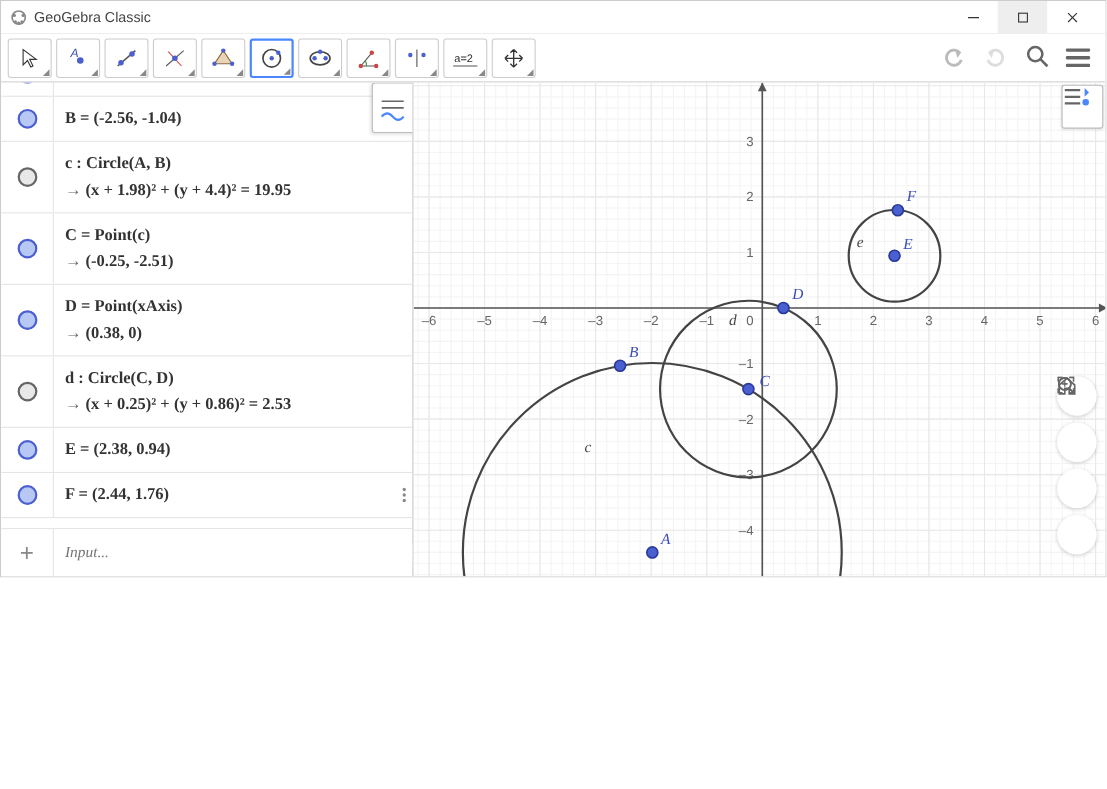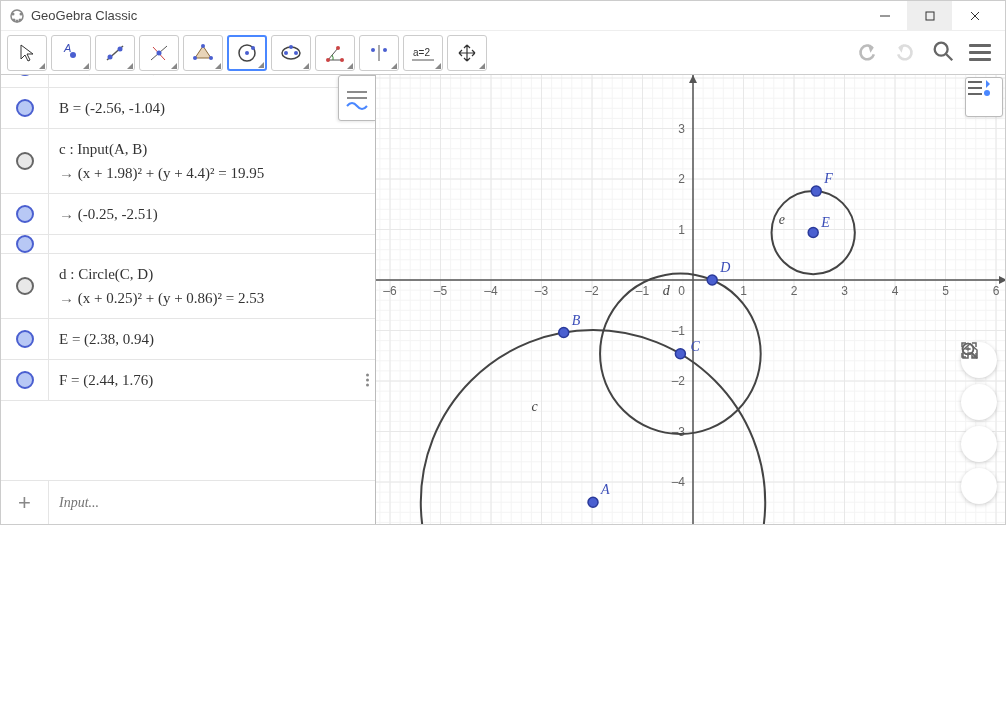--- a/index.html
+++ b/index.html
@@ -29,21 +29,21 @@
   .main { flex: 1; display: flex; overflow: hidden; }
 
   
   .algebra { width: 375px; border-right: 1px solid #bbb; display: flex; flex-direction: column; background: #fff; overflow:hidden; position:relative;}
   .algebra-list { flex: 1; overflow: hidden; }
   .entry { display: flex; border-bottom: 1px solid #e5e5e5; align-items:stretch; position:relative;}
   .entry .bullet-col { width: 48px; display: flex; align-items: center; justify-content: center; border-right: 1px solid #e5e5e5;}
   .entry .bullet { width: 18px; height: 18px; border-radius: 50%; }
   .bullet.blue { background: #b8c8f5; border: 2px solid #4a5fd0; }
   .bullet.gray { background: #e8e8e8; border: 2px solid #666; }
-  .entry .content { flex: 1; padding: 8px 10px; font-family: 'Times New Roman', serif; font-size: 15px; color: #333; line-height: 1.6; }
+  .entry .content { flex: 1; padding: 8px 10px; font-family: 'Times New Roman', serif; font-size: 15px; color: #333; line-height: 1.6; font-weight: bold; }
   .entry .content .line { display: block; }
   .entry .content .arrow::before { content: "→  "; color: #666; }
   .entry .kebab { position:absolute; right:6px; top:50%; transform:translateY(-50%); color:#888; font-size:16px; letter-spacing:-1px; display:flex; flex-direction:column; gap:2px;}
   .entry .kebab span{width:3px;height:3px;background:#888;border-radius:50%;}
   .input-row { display: flex; align-items: center; height: 44px; border-top: 1px solid #e5e5e5; }
   .input-row .plus { width: 48px; text-align: center; font-size: 22px; color: #888; border-right:1px solid #e5e5e5; height:100%; display:flex; align-items:center; justify-content:center;}
   .input-row input { border: none; outline: none; flex: 1; padding: 0 10px; font-size: 14px; color: #6d28d9; font-style:italic; font-family:'Times New Roman',serif;}
   
   .algebra-tab { position:absolute; top:0px; right:-1px; width:38px; height:46px; background:#fff; border:1px solid #bbb; border-radius:3px 0 0 3px; display:flex; align-items:center; justify-content:center; z-index:5; box-shadow: -1px 1px 3px rgba(0,0,0,0.1);}
 
@@ -235,37 +235,40 @@
             </div>
             <div class="content">
               <span class="line">B = (-2.56, -1.04)</span>
             </div>
           </div>
           <div class="entry">
             <div class="bullet-col">
               <div class="bullet gray"></div>
             </div>
             <div class="content">
-              <span class="line">c : Input(A, B)</span>
+              <span class="line">c : Circle(A, B)</span>
               <span class="line arrow">(x + 1.98)² + (y + 4.4)² = 19.95</span>
             </div>
           </div>
           <div class="entry">
             <div class="bullet-col">
               <div class="bullet blue"></div>
             </div>
             <div class="content">
+              <span class="line">C = Point(c)</span>
               <span class="line arrow">(-0.25, -2.51)</span>
             </div>
           </div>
           <div class="entry">
             <div class="bullet-col">
               <div class="bullet blue"></div>
             </div>
             <div class="content">
+              <span class="line">D = Point(xAxis)</span>
+              <span class="line arrow">(0.38, 0)</span>
             </div>
           </div>
           <div class="entry">
             <div class="bullet-col">
               <div class="bullet gray"></div>
             </div>
             <div class="content">
               <span class="line">d : Circle(C, D)</span>
               <span class="line arrow">(x + 0.25)² + (y + 0.86)² = 2.53</span>
             </div>

